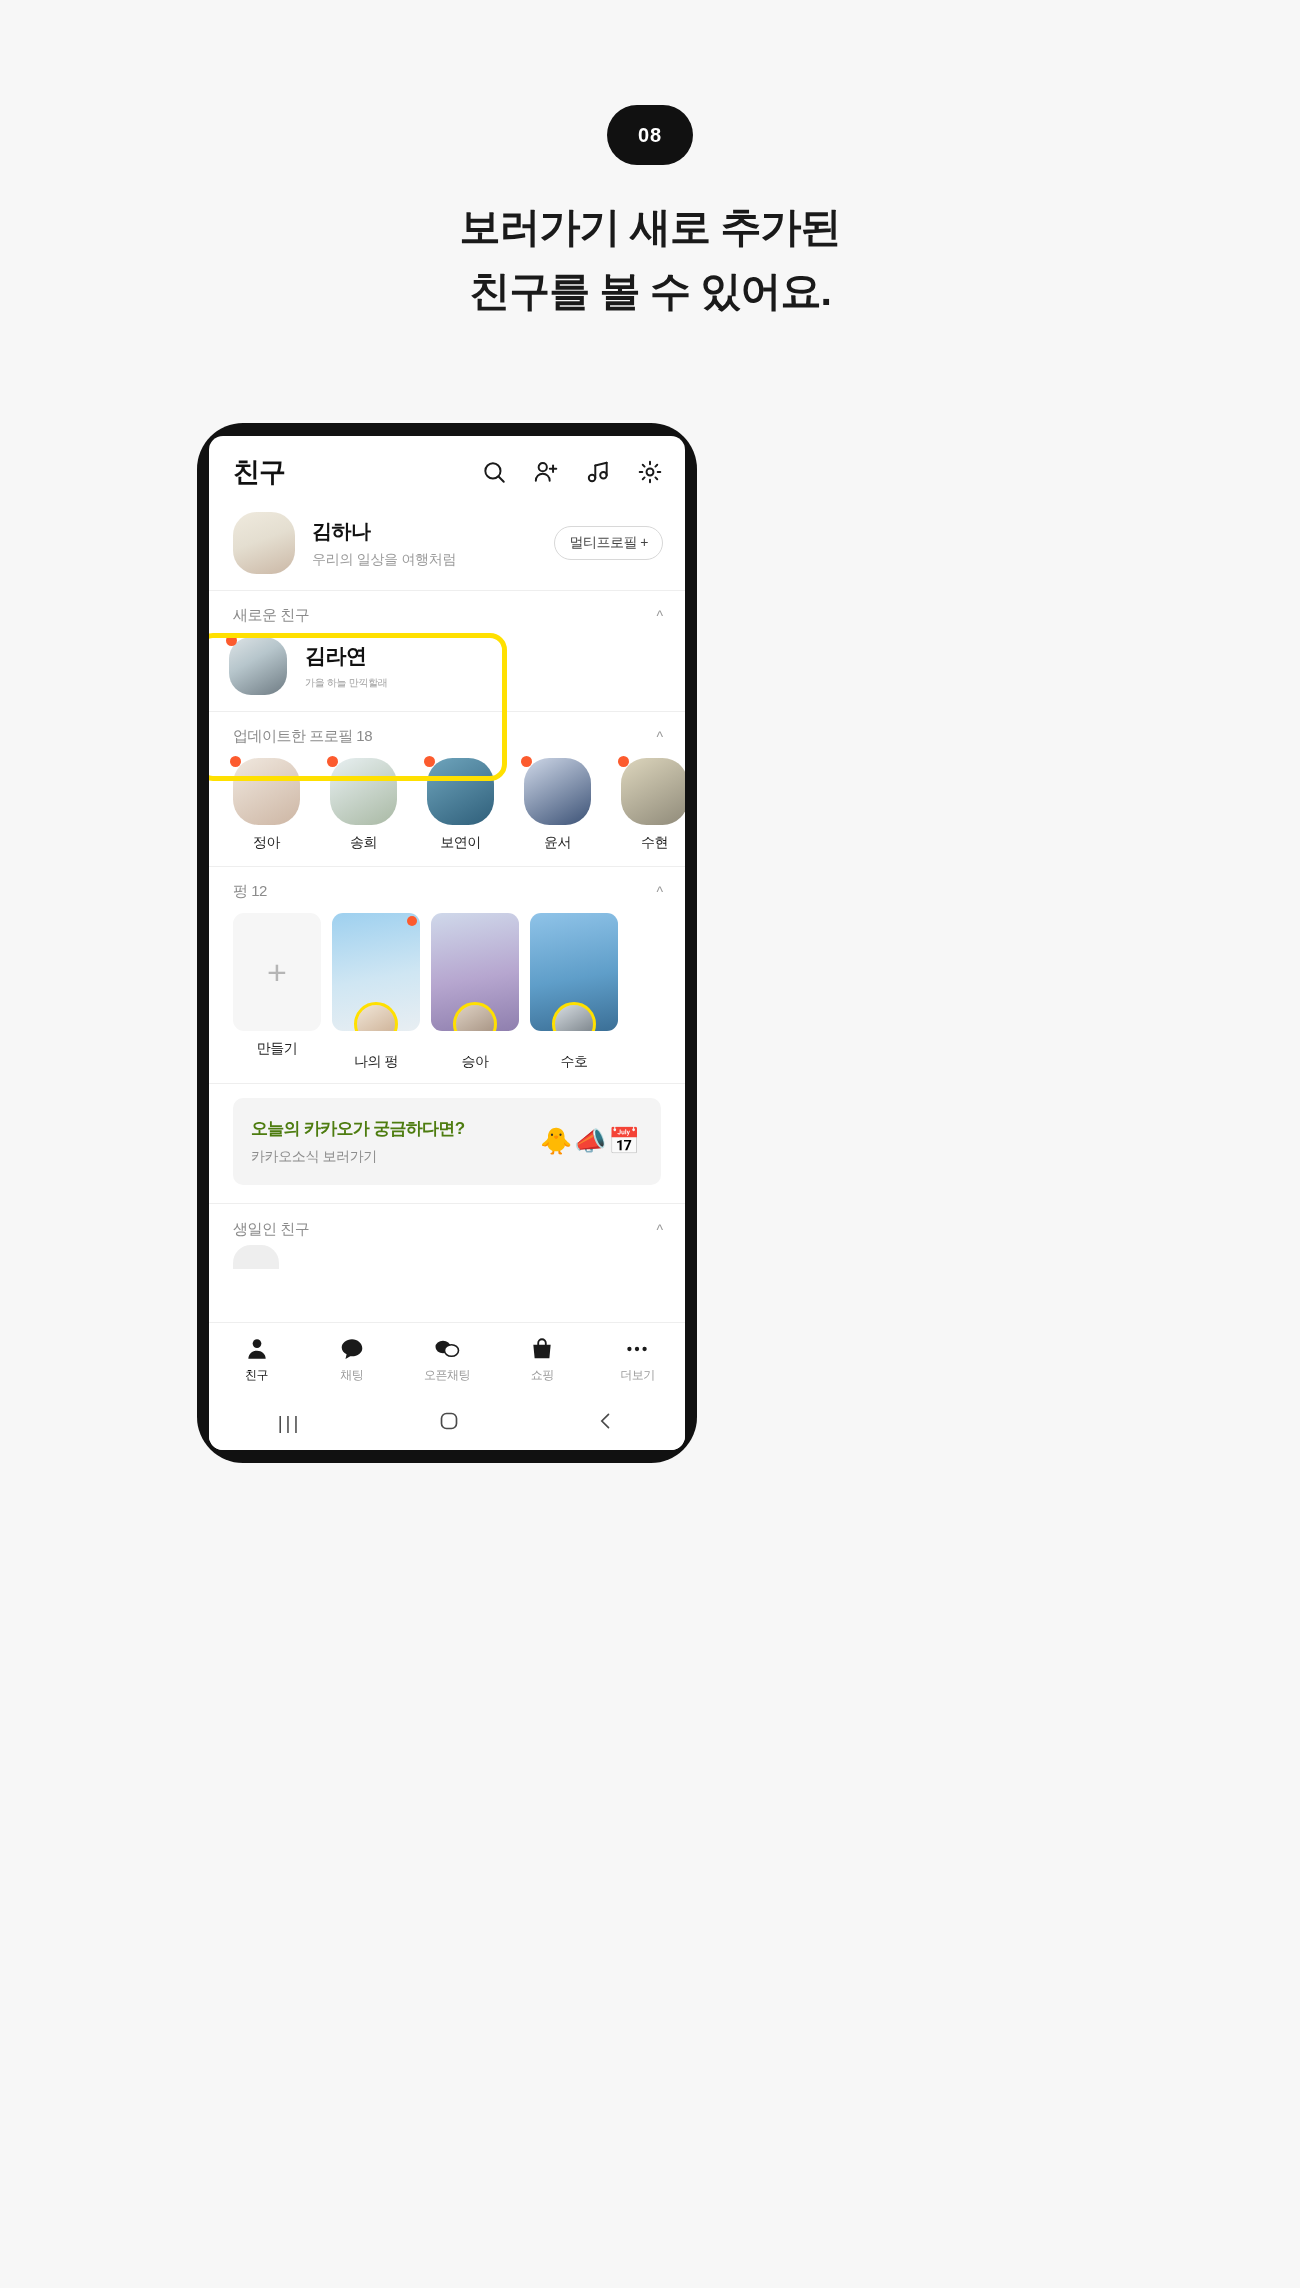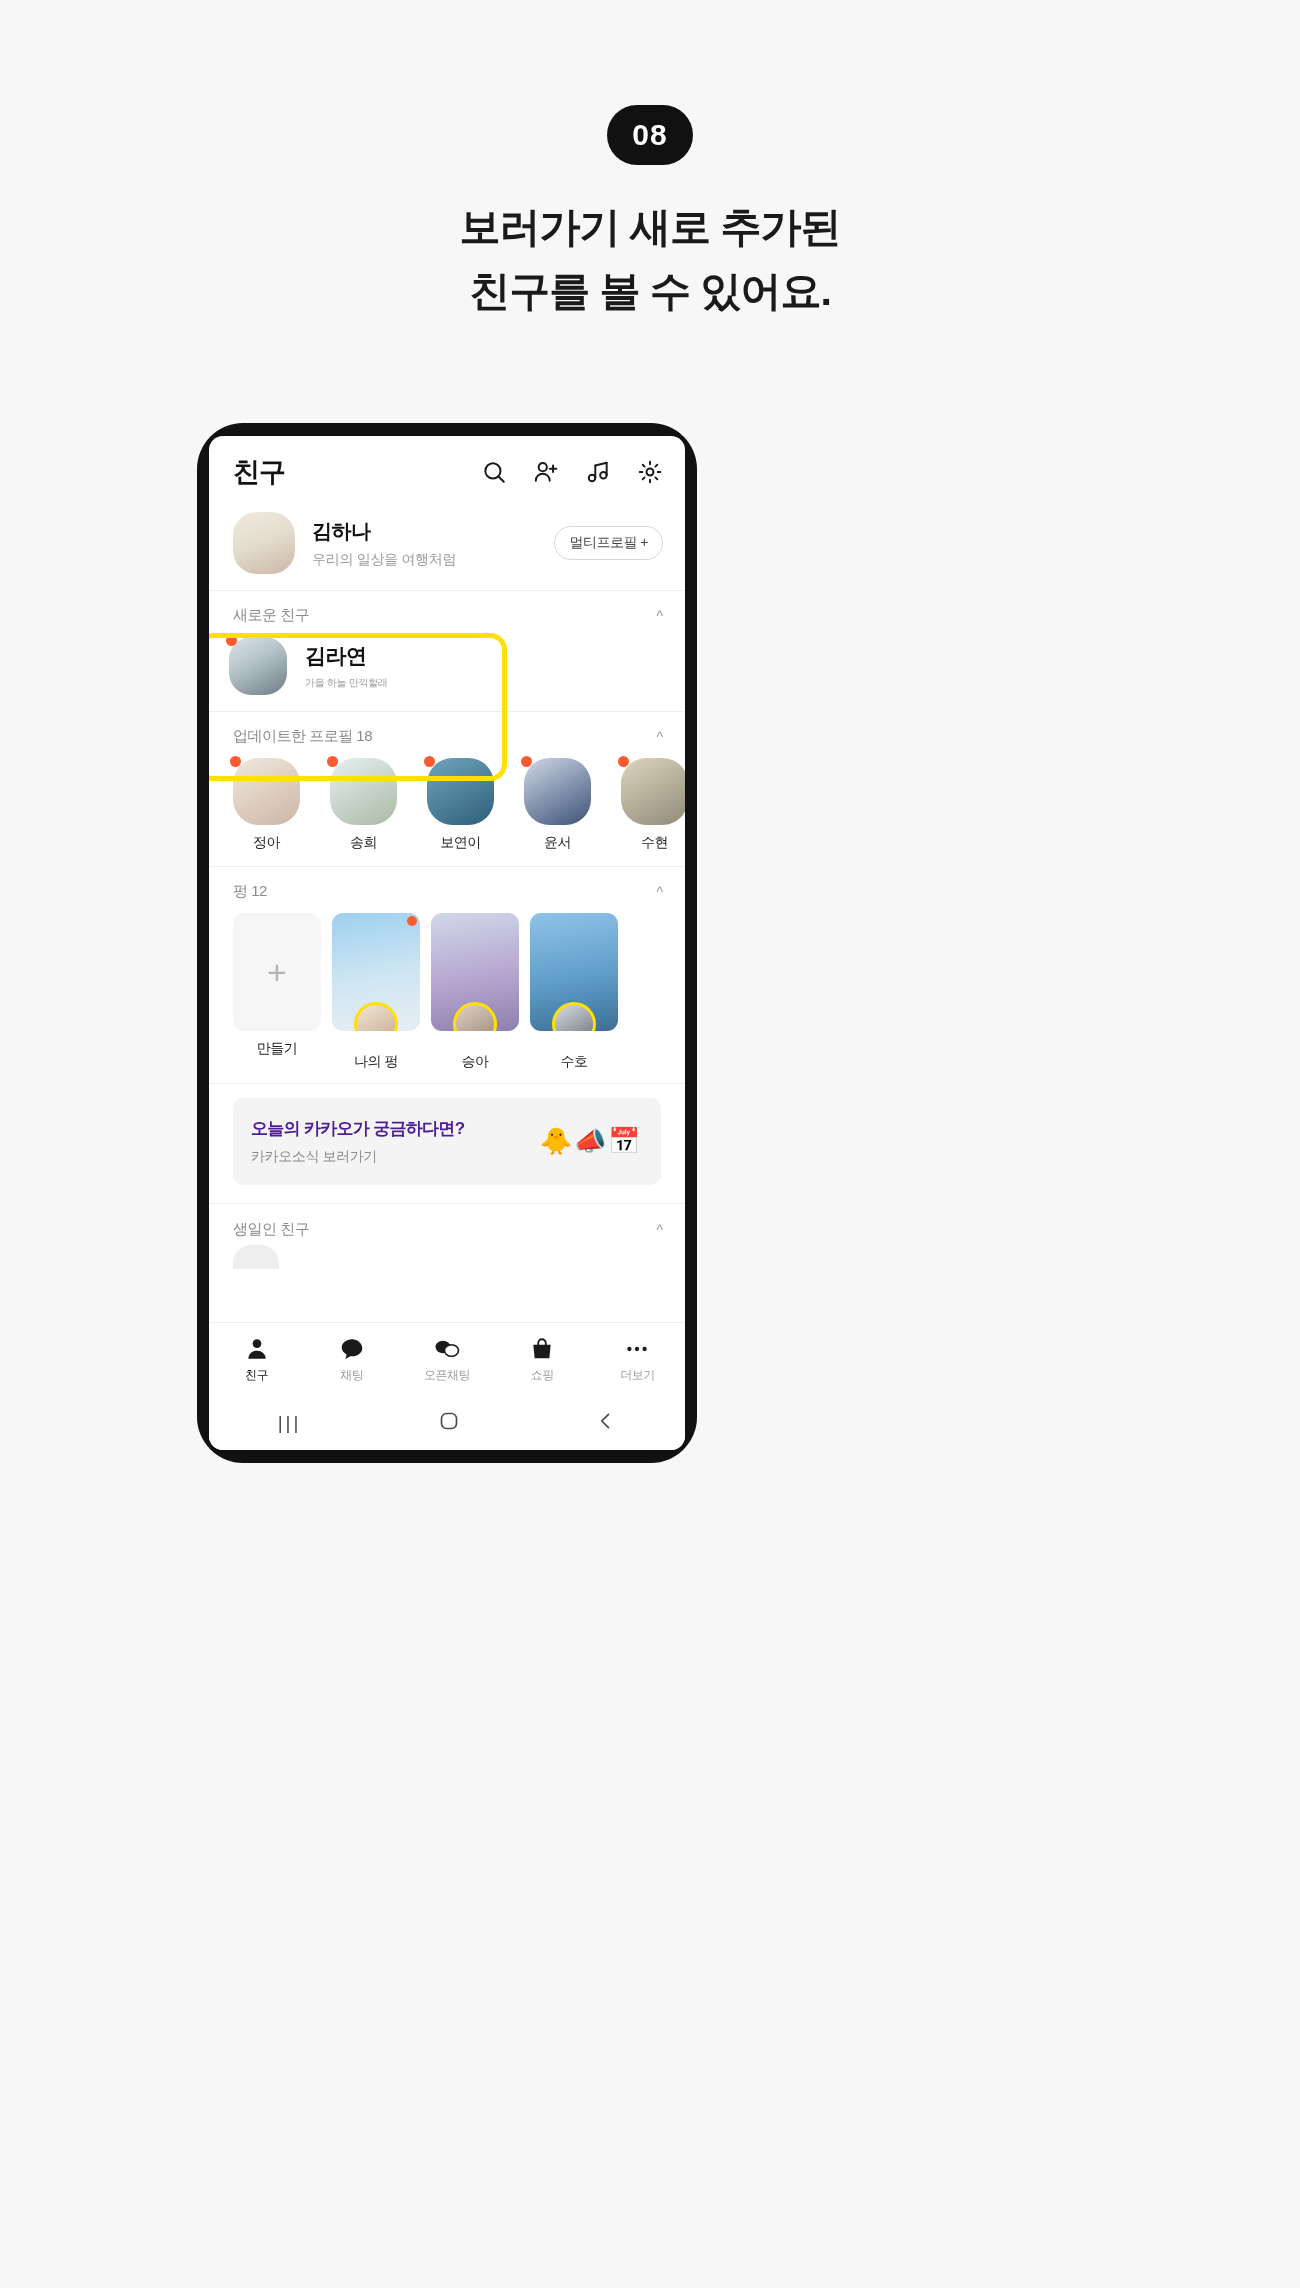--- a/index.html
+++ b/index.html
@@ -8,21 +8,21 @@
     background:#f7f7f7;
     font-family:"Liberation Sans", sans-serif;
     position:relative; overflow:hidden;
   }
   
   .badge {
     position:absolute; left:50%; top:105px; transform:translateX(-50%);
     width:86px; height:60px; border-radius:30px; background:#111;
     display:flex; align-items:center; justify-content:center;
   }
-  .badge span { color:#fff; font-size:30px; font-weight:bold; letter-spacing:1px; }
+  .badge span { color:#fff; font-size:20px; font-weight:bold; letter-spacing:1px; }
   .headline {
     position:absolute; left:0; right:0; top:196px;
     text-align:center; color:#1a1a1a;
     font-size:41px; font-weight:bold; line-height:1.55;
     letter-spacing:-1px;
   }
   
   .phone {
     position:absolute; left:197px; top:423px;
     width:500px; height:1040px;
@@ -101,21 +101,21 @@
     width:44px; height:44px; border-radius:50%; border:3px solid #ffe000;
     overflow:hidden; background:#ddd; z-index:3;
   }
   .pg-name { font-size:14px; color:#222; text-align:center; margin-top:22px; letter-spacing:-.5px; }
   .pg-dot { position:absolute; right:3px; top:3px; width:10px; height:10px; border-radius:50%; background:#fc5b2e; z-index:4; }
   
   .banner {
     margin:14px 24px 0 24px; background:#f4f4f4; border-radius:10px;
     padding:19px 18px; display:flex; align-items:center;
   }
-  .bn-t1 { font-size:17px; font-weight:bold; color:#4c1d95; letter-spacing:-.7px; }
+  .bn-t1 { font-size:17px; font-weight:bold; color:#4d7c0f; letter-spacing:-.7px; }
   .bn-t2 { font-size:14px; color:#8c8c8c; margin-top:8px; letter-spacing:-.4px; }
   .bn-emoji { margin-left:auto; font-size:26px; letter-spacing:2px; white-space:nowrap; }
   
   .nav {
     margin-top:auto; height:74px; border-top:1px solid #eee;
     display:flex; align-items:center; background:#fff; flex-shrink:0;
   }
   .nav-item { flex:1; text-align:center; color:#9b9b9b; }
   .nav-item.active { color:#111; }
   .nav-lb { font-size:12px; margin-top:5px; letter-spacing:-.5px; }

